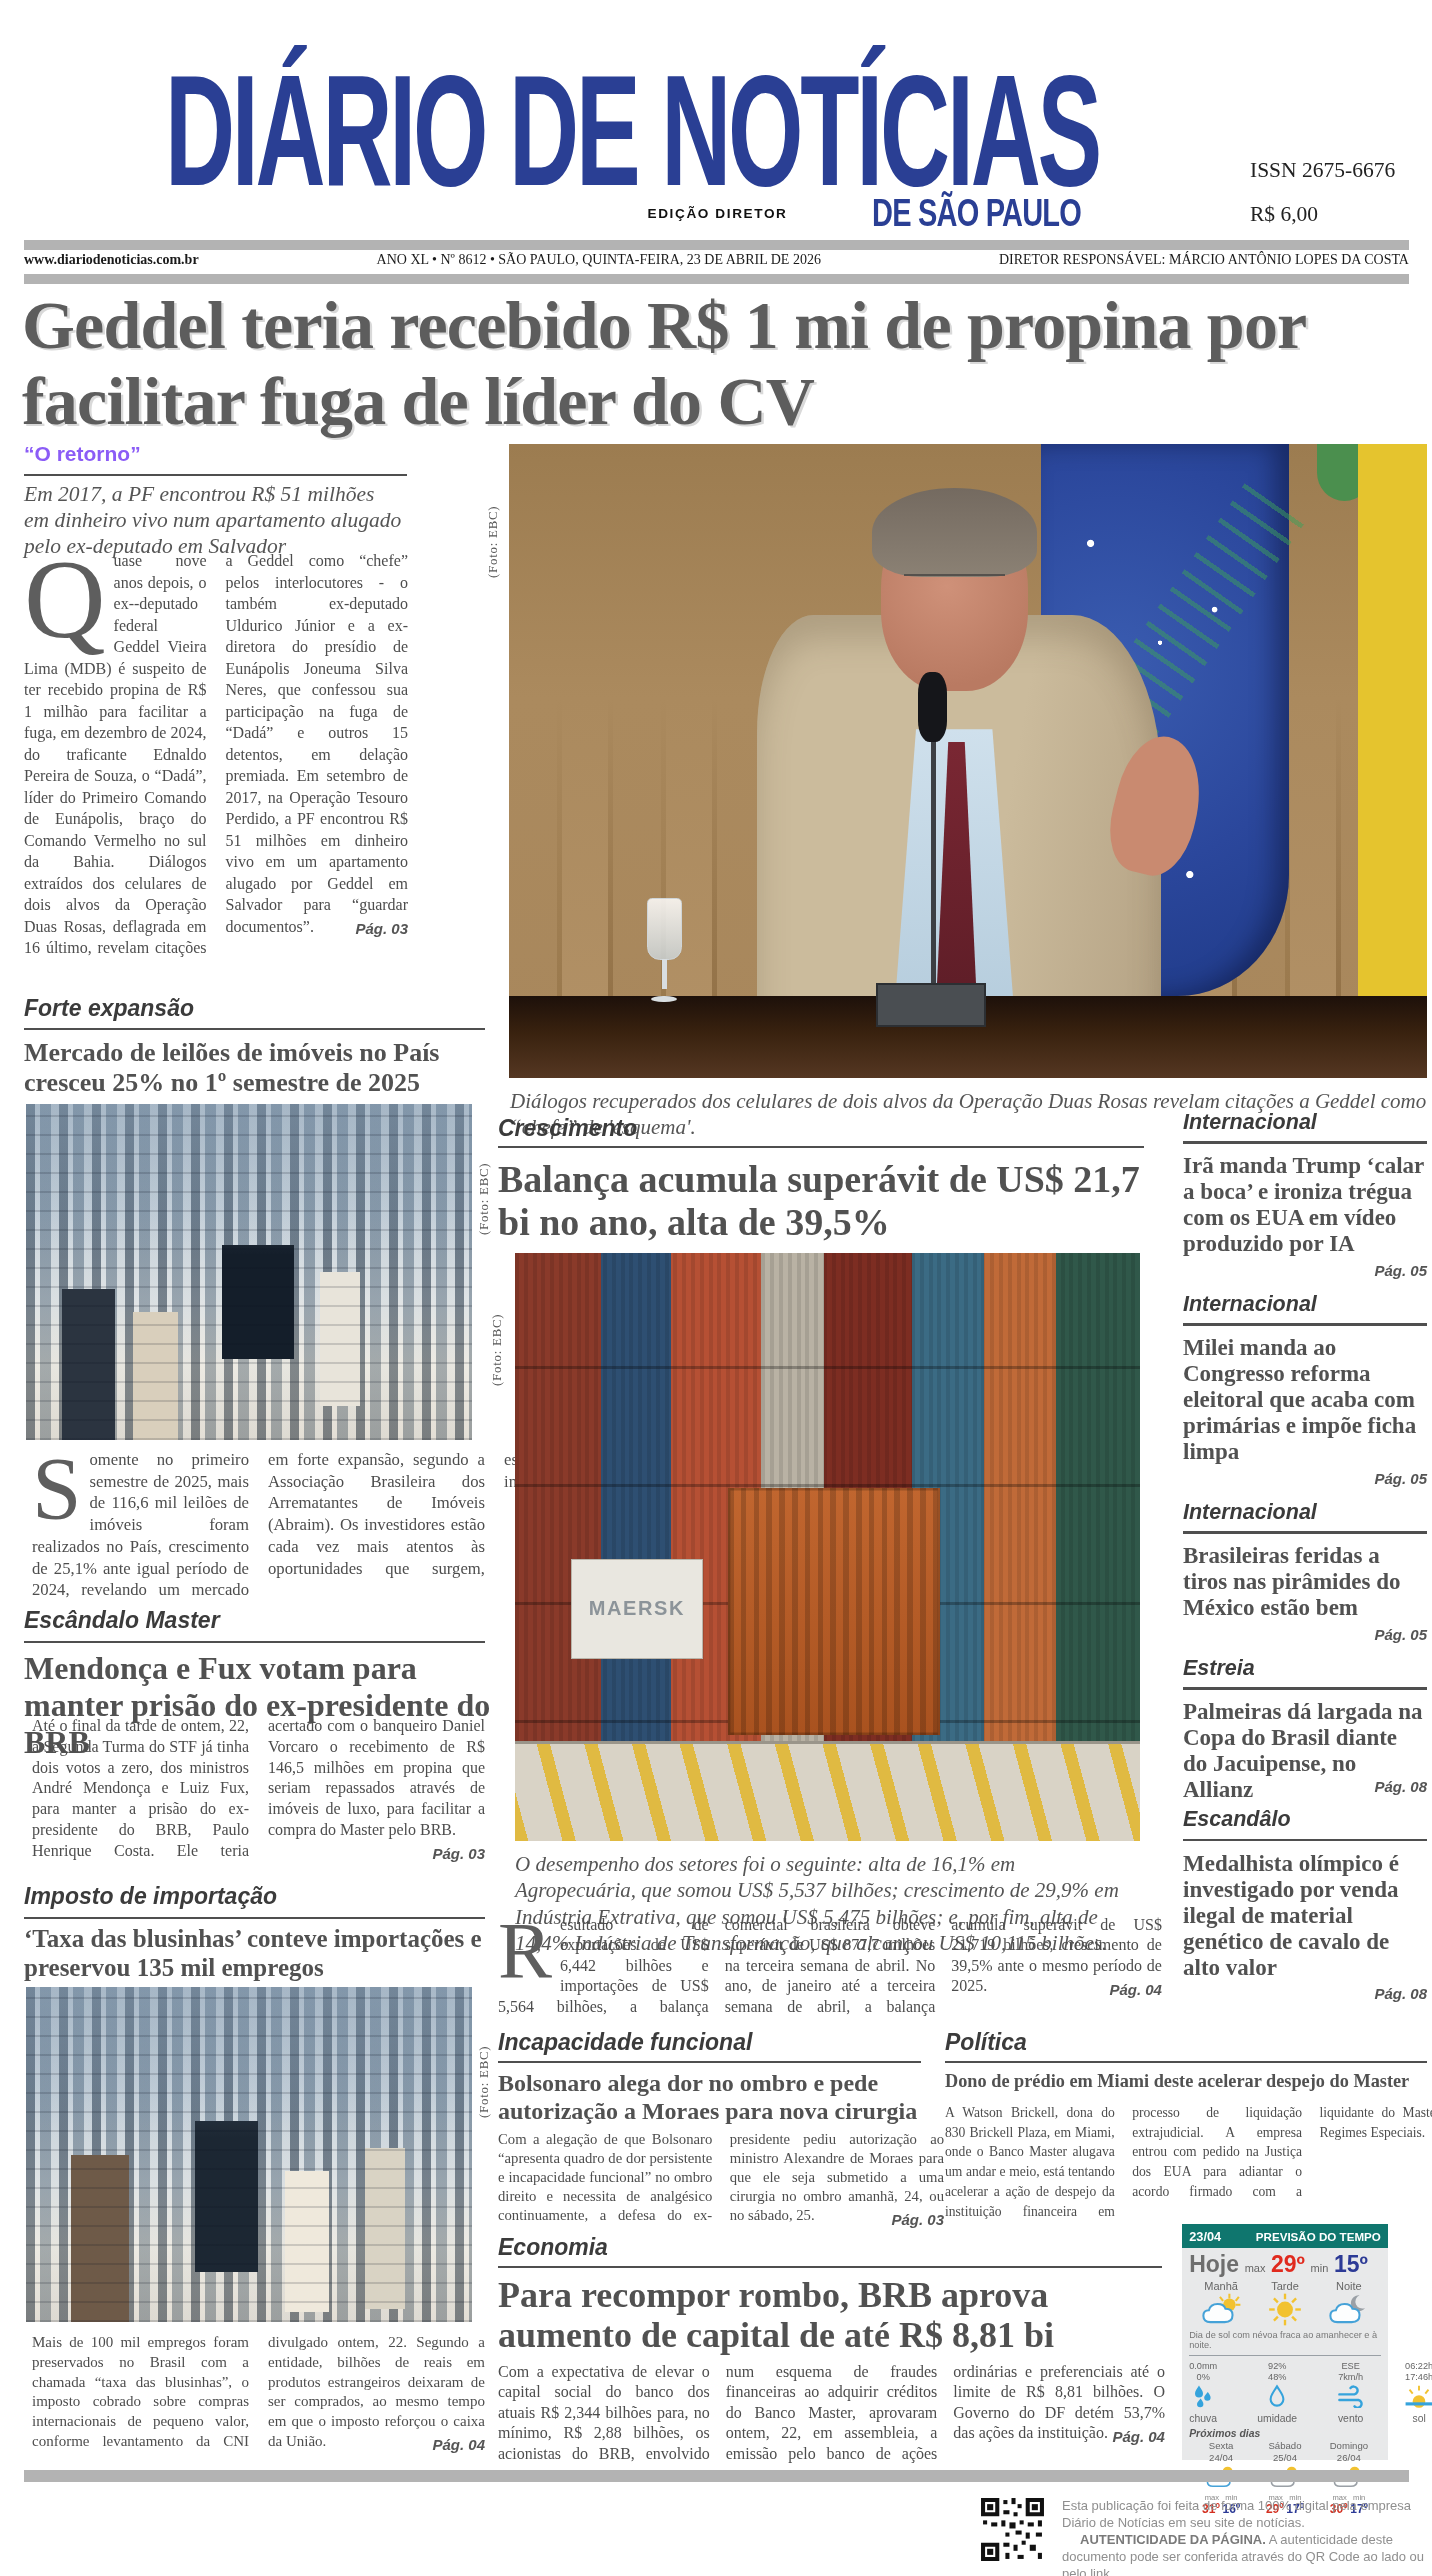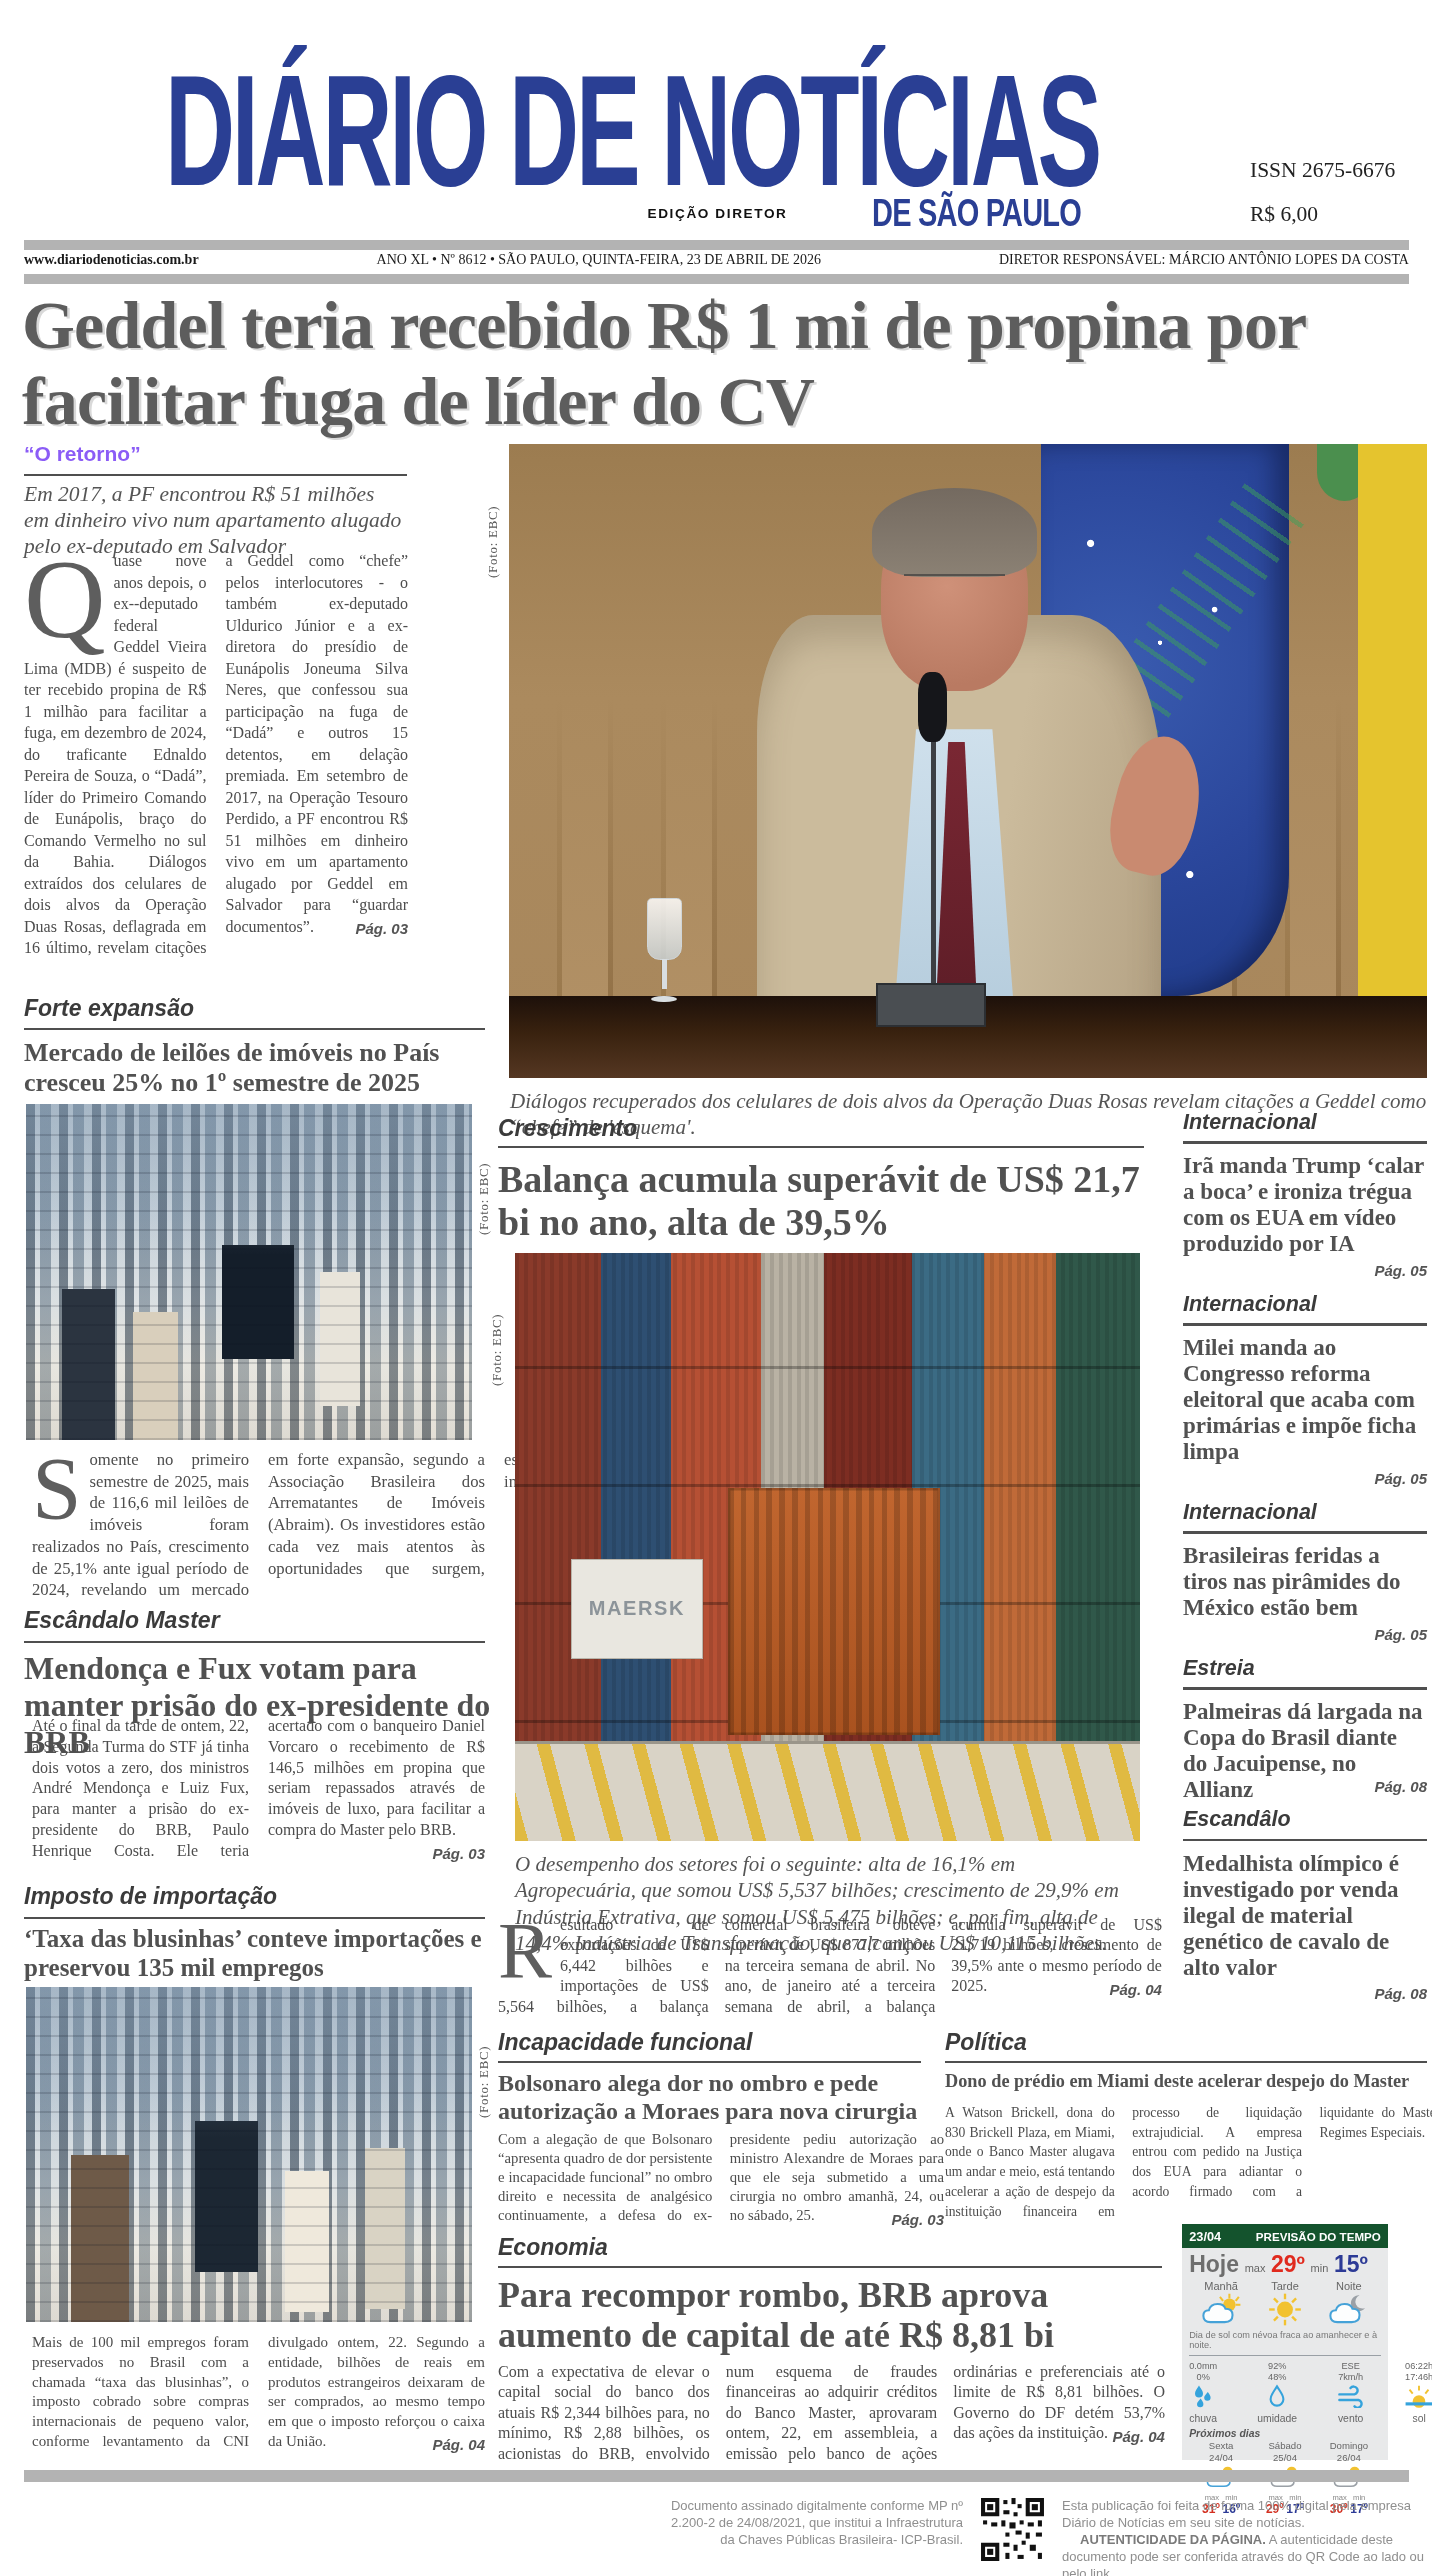--- a/index.html
+++ b/index.html
@@ -126,21 +126,21 @@
   .sb-item .sb-label { font-family:"Liberation Sans",sans-serif; font-weight:bold; font-style:italic;
     font-size:21.5px; color:#3b3b3b; }
   .sb-rule { height:2.4px; background:#4f4f4f; margin:6.4px 0 9.6px; }
   .sb-headline { font-weight:bold; font-size:23px; line-height:1.13; color:#515151; }
   .sb-pag { text-align:right; font-family:"Liberation Sans",sans-serif; font-weight:bold; font-style:italic;
     font-size:15px; color:#555; margin-top:4.8px; }
 
   
   .weather { position:absolute; left:1182px; top:2224px; width:206px; height:236px; background:#e8e9ea;
     font-family:"Liberation Sans",sans-serif; color:#666; }
-  .w-head { height:24px; background:#14532d; color:#fff; display:flex; justify-content:space-between;
+  .w-head { height:24px; background:#0f766e; color:#fff; display:flex; justify-content:space-between;
     align-items:center; padding:0 7.2px; font-weight:bold; }
   .w-date { font-size:12.8px; } .w-title { font-size:11.6px; }
   .w-body { padding:3.2px 7.2px 0; }
   .w-today { display:flex; align-items:baseline; gap:5.6px; }
   .w-hoje { font-size:23px; font-weight:bold; color:#6e6e6e; }
   .w-max-l,.w-min-l { font-size:11px; }
   .w-max { font-size:23px; font-weight:bold; color:#e02a1e; }
   .w-min { font-size:23px; font-weight:bold; color:#2c3a96; }
   .w-periods { display:flex; margin-top:1.6px; }
   .w-periods .wp { flex:1; text-align:center; font-size:11px; }
@@ -469,21 +469,20 @@
           </svg>
           <div class="mm"><span>max</span> &nbsp; <span>min</span></div>
           <div><span class="tmx">30º</span> <span class="tmn">17º</span></div>
         </div>
       </div>
     </div>
   </div>
 
   <div class="gbar" style="top:2470px; height:12px"></div>
 
-  <div class="footer-left">Documento assinado digitalmente conforme MP nº 2.200-2 de 24/08/2021, que institui a Infraestrutura da Chaves Públicas Brasileira- ICP-Brasil.</div>
 
   <svg class="footer-qr" viewBox="0 0 33 33">
     <rect width="33" height="33" fill="#fff"></rect>
     <g fill="#111">
       <path d="M1 1h9v9h-9z M3 3h5v5h-5z" fill-rule="evenodd"></path>
       <path d="M23 1h9v9h-9z M25 3h5v5h-5z" fill-rule="evenodd"></path>
       <path d="M1 23h9v9h-9z M3 25h5v5h-5z" fill-rule="evenodd"></path>
       <rect x="4" y="4" width="3" height="3"></rect>
         <rect x="26" y="4" width="3" height="3"></rect>
         <rect x="4" y="26" width="3" height="3"></rect>

